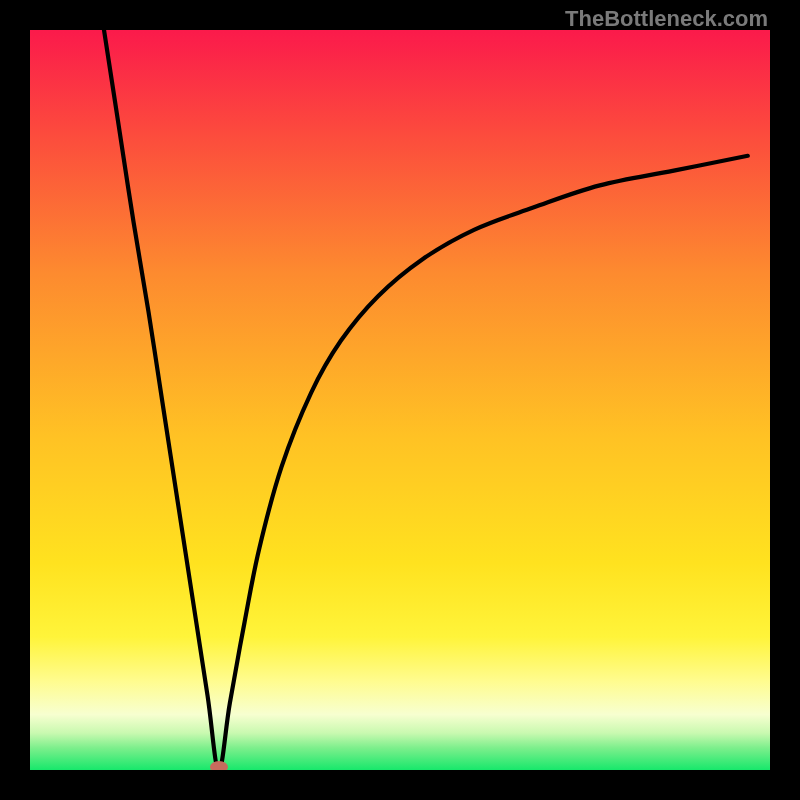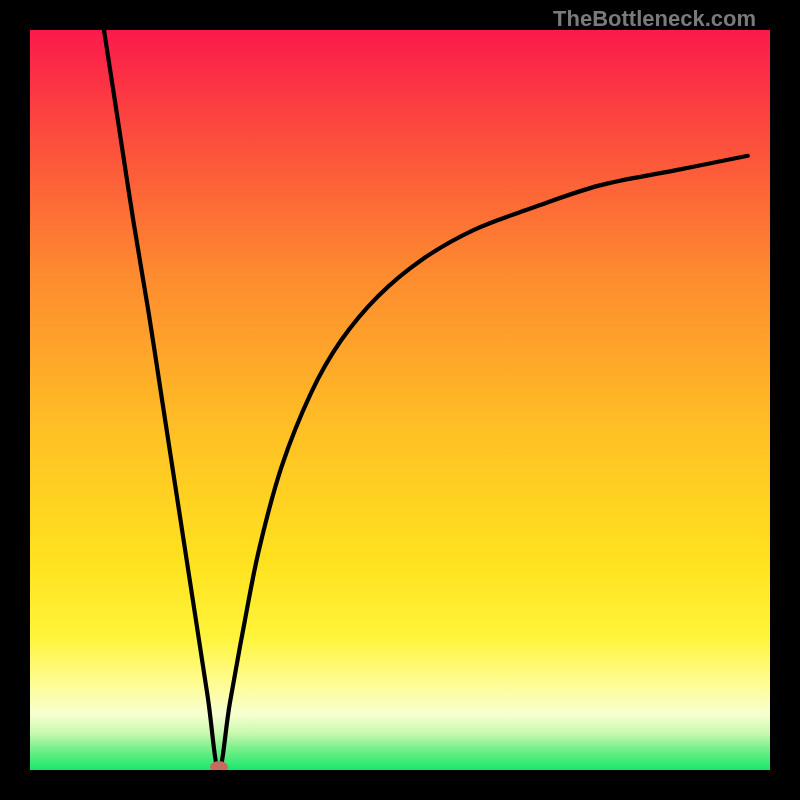--- a/index.html
+++ b/index.html
@@ -29,21 +29,21 @@
   .gradient {
     position: absolute;
     left: 0;
     top: 0;
     width: 100%;
     height: 100%;
   }
   .watermark {
     position: absolute;
     top: 6px;
-    right: 44px;
+    right: 32px;
     font-family: Arial, Helvetica, sans-serif;
     font-size: 22px;
     font-weight: bold;
     color: #7a7a7a;
     letter-spacing: 0px;
   }
   svg.curve {
     position: absolute;
     left: 0;
     top: 0;

